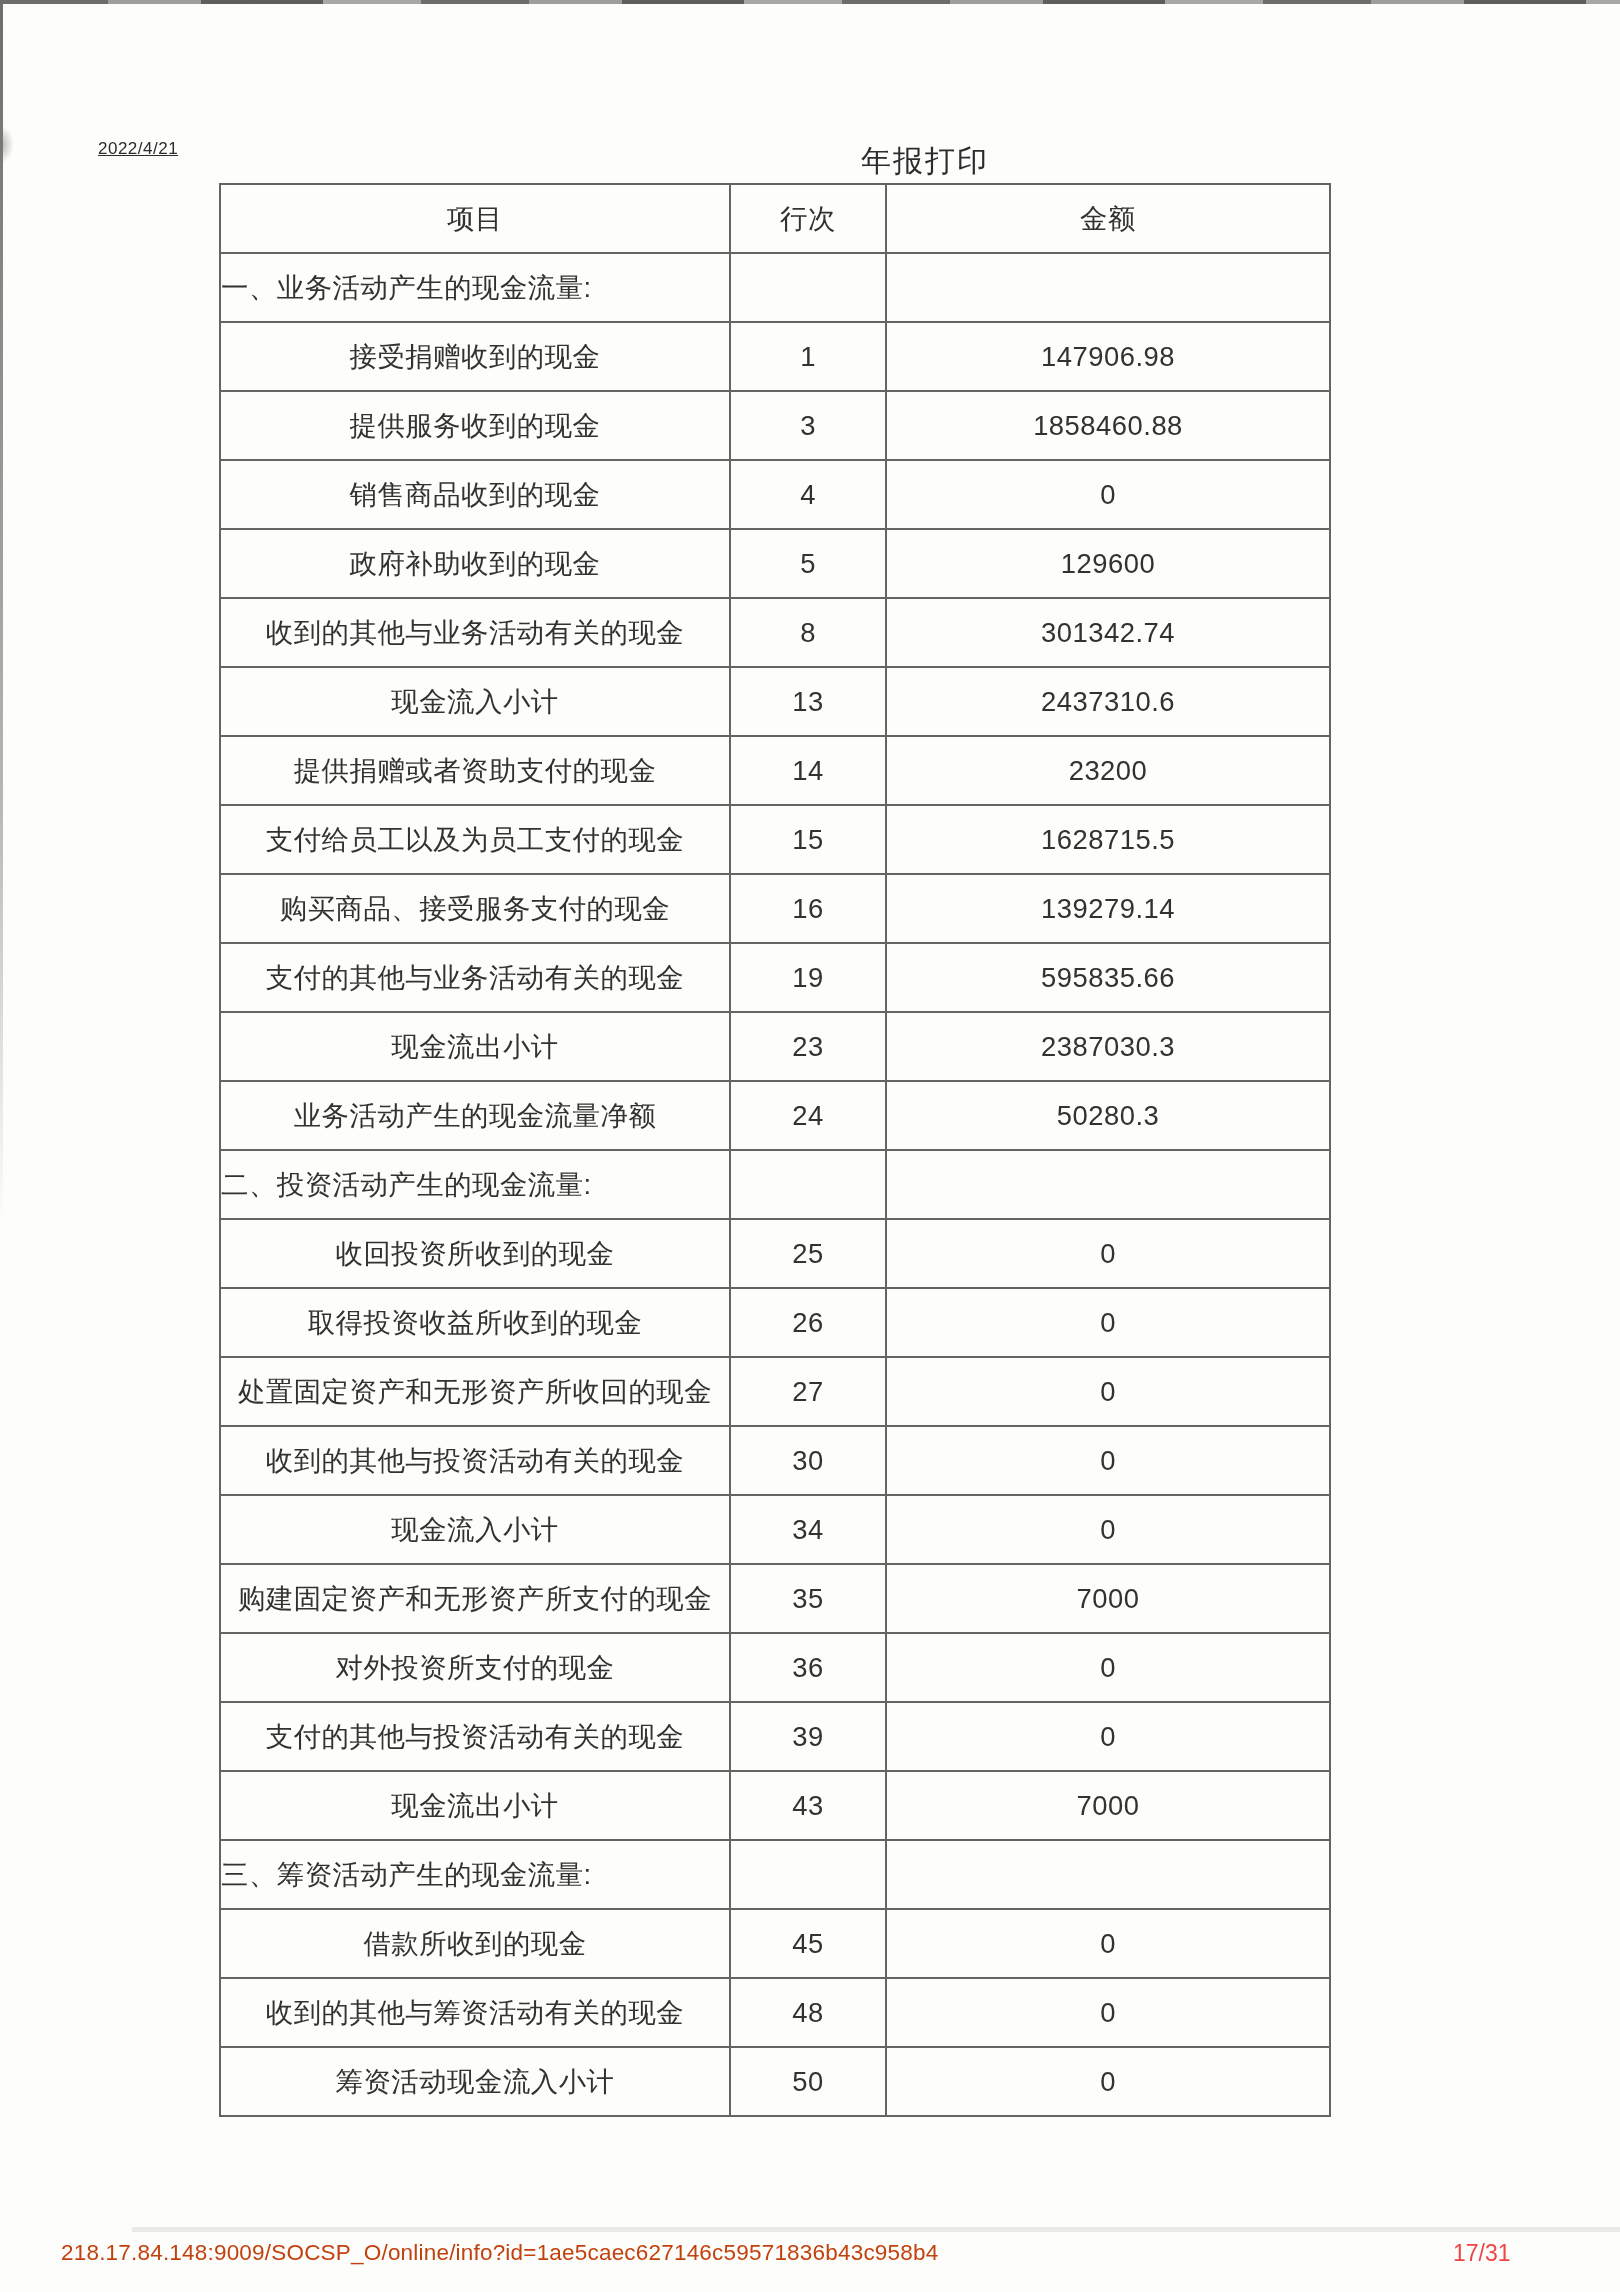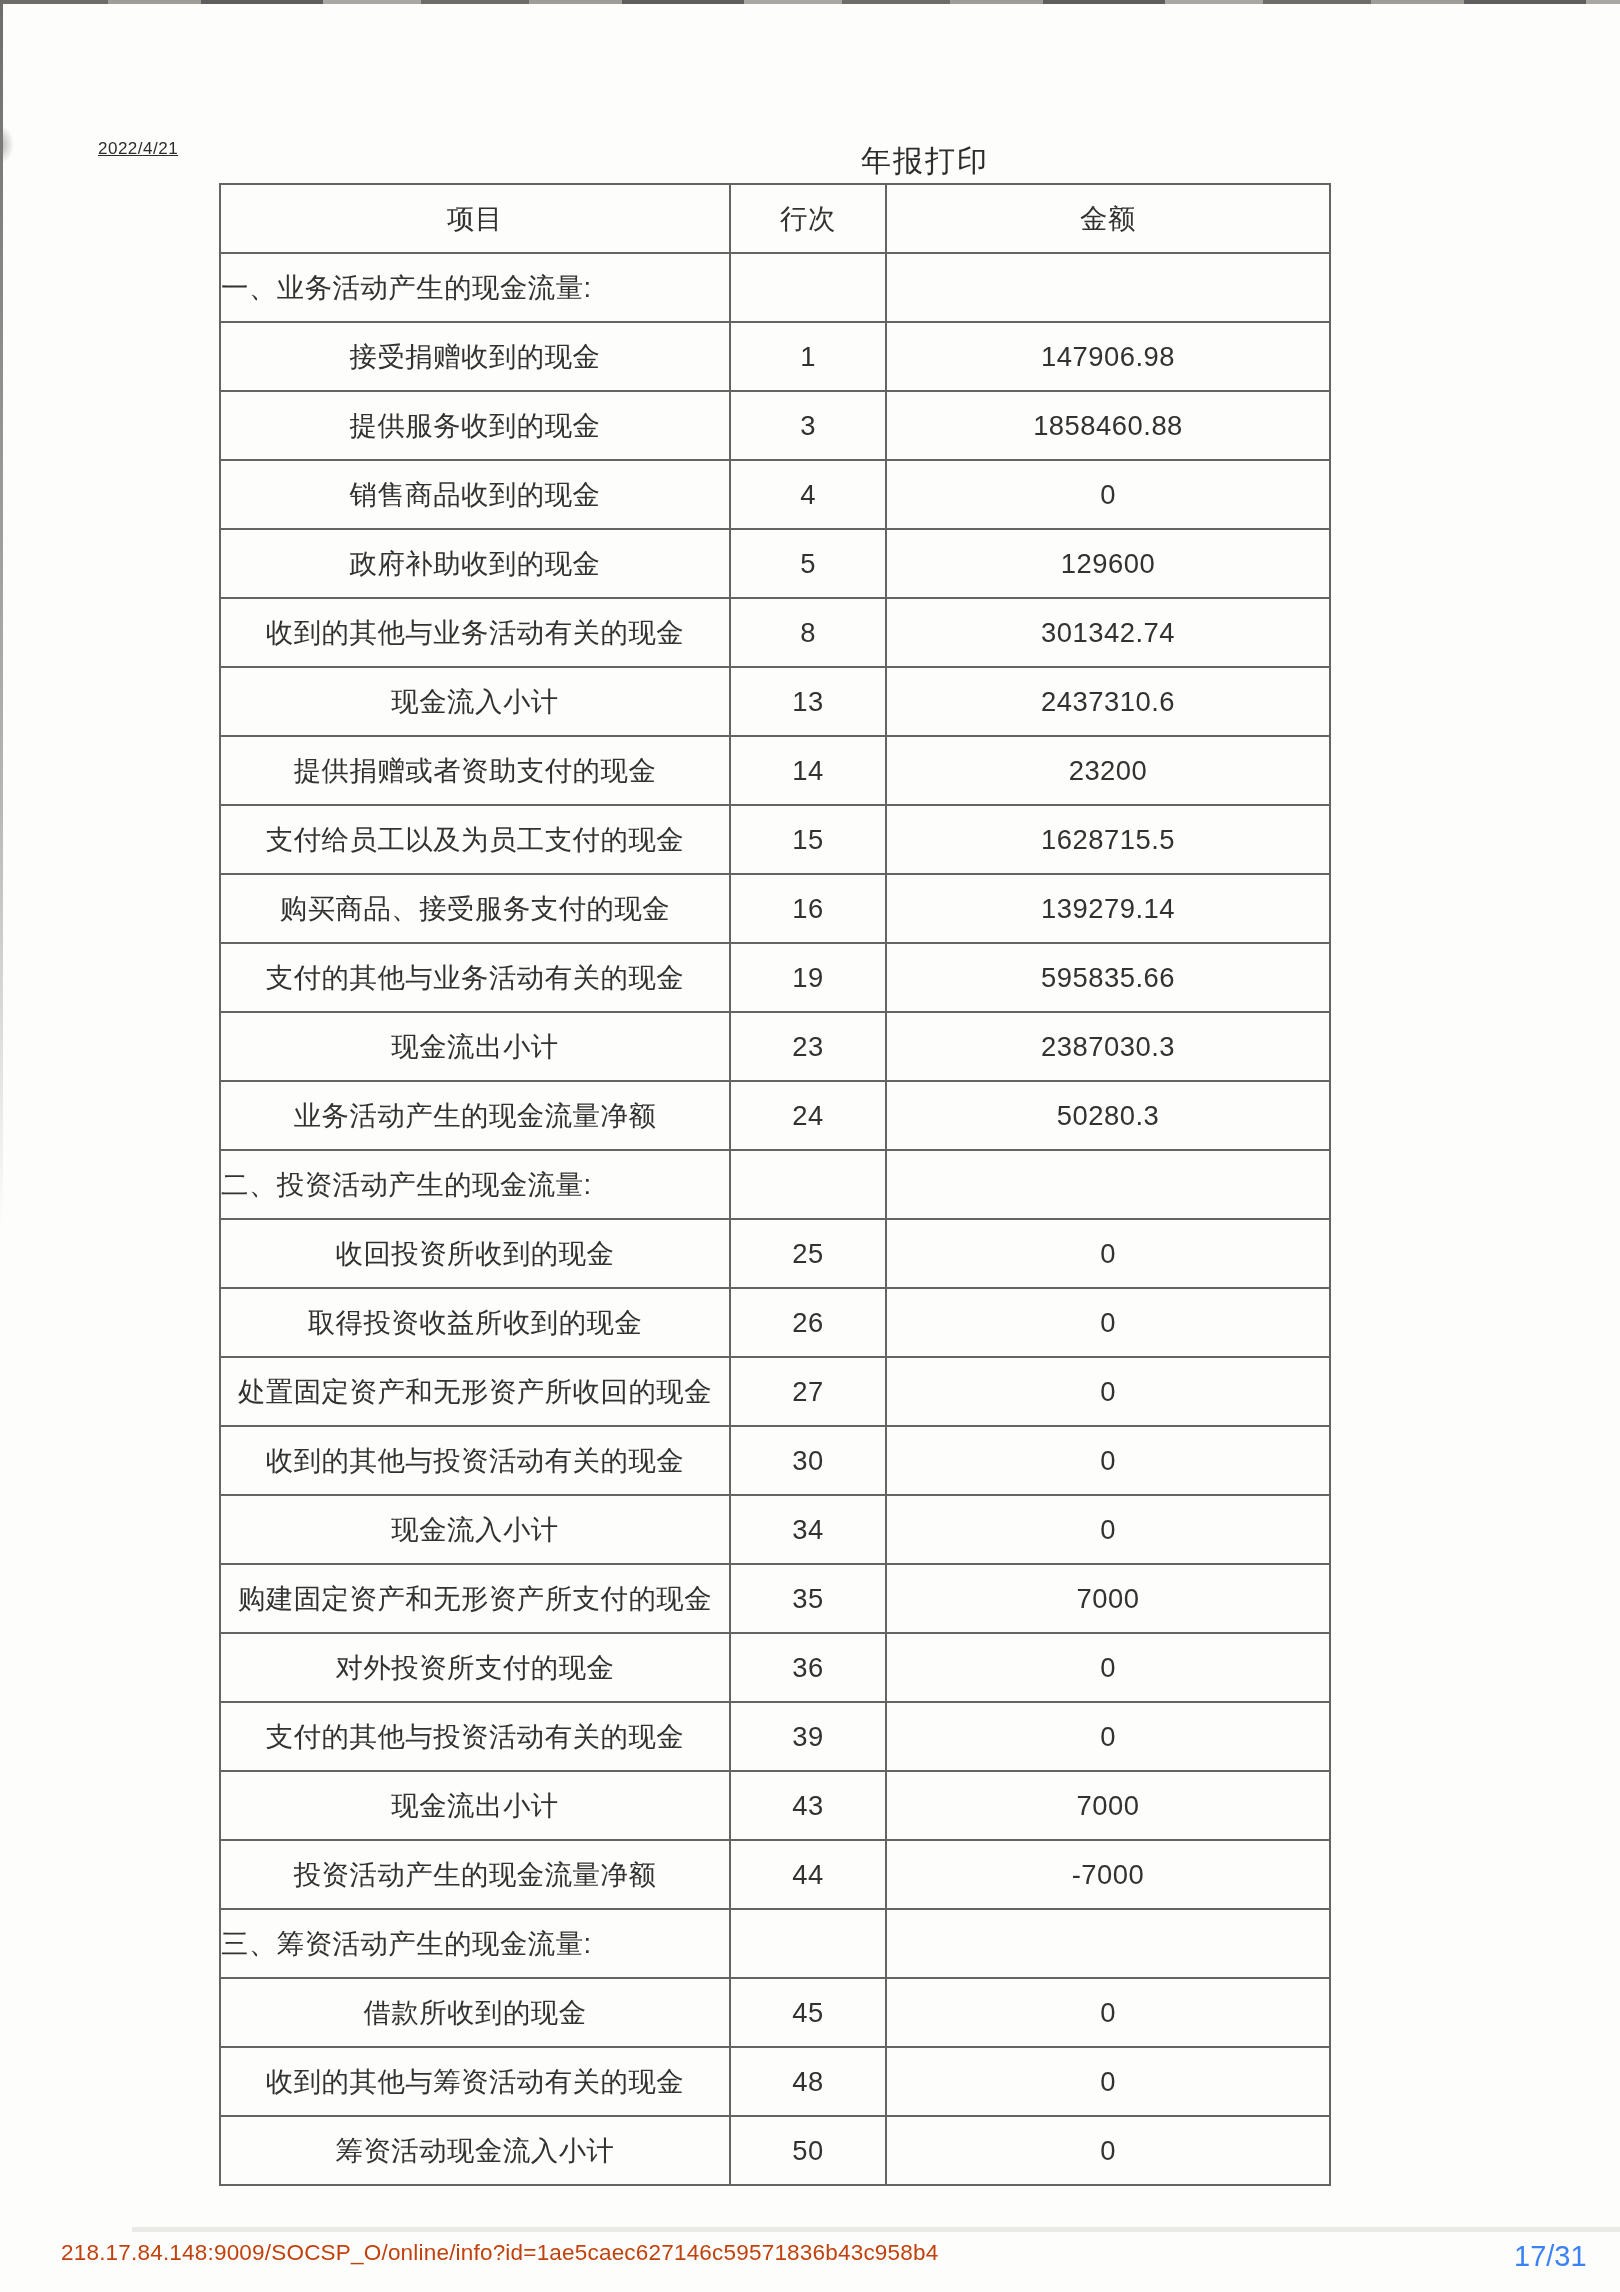--- a/index.html
+++ b/index.html
@@ -93,23 +93,23 @@
   .footer-url {
     position: absolute;
     left: 61px; top: 2240px;
     font-size: 22.5px;
     letter-spacing: 0.2px;
     color: #c2410c;
     white-space: nowrap;
   }
   .page-number {
     position: absolute;
-    left: 1514px; top: 2240px;
-    font-size: 29px;
-    color: #3b82f6;
+    left: 1453px; top: 2240px;
+    font-size: 23px;
+    color: #ef4444;
   }
 </style>
 </head>
 <body>
 
 <div class="page">
 
   <div class="scan-top-edge"></div>
   <div class="scan-left-edge"></div>
   <div class="scan-smudge"></div>
@@ -264,25 +264,20 @@
       <td class="line-cell">39</td>
       <td class="amount-cell">0</td>
     </tr>
 
     <tr>
       <td class="item-cell">现金流出小计</td>
       <td class="line-cell">43</td>
       <td class="amount-cell">7000</td>
     </tr>
 
-    <tr>
-      <td class="item-cell">投资活动产生的现金流量净额</td>
-      <td class="line-cell">44</td>
-      <td class="amount-cell">-7000</td>
-    </tr>
 
     <tr class="section-row">
       <td class="item-cell">三、筹资活动产生的现金流量:</td>
       <td class="line-cell"></td>
       <td class="amount-cell"></td>
     </tr>
 
     <tr>
       <td class="item-cell">借款所收到的现金</td>
       <td class="line-cell">45</td>

